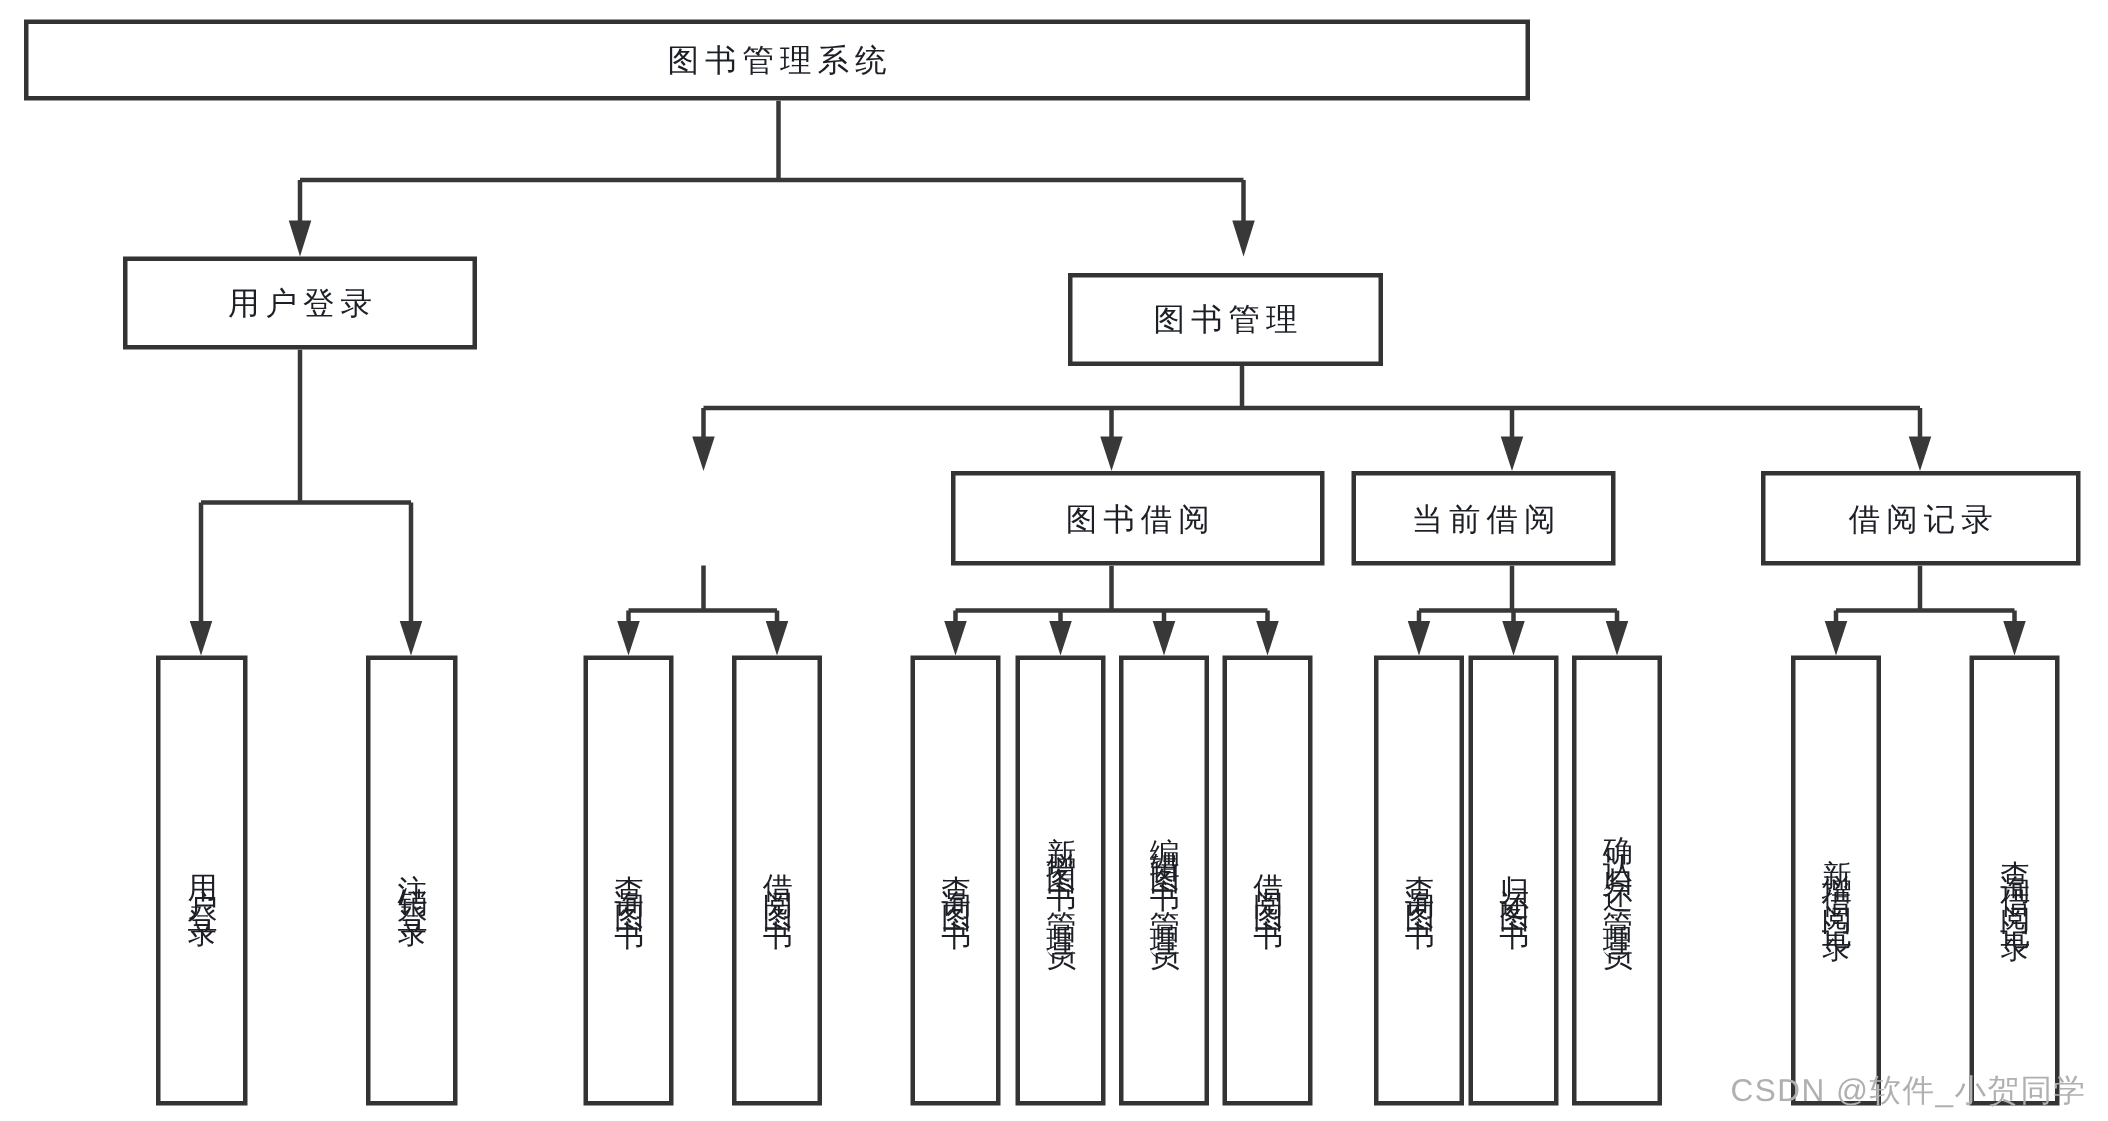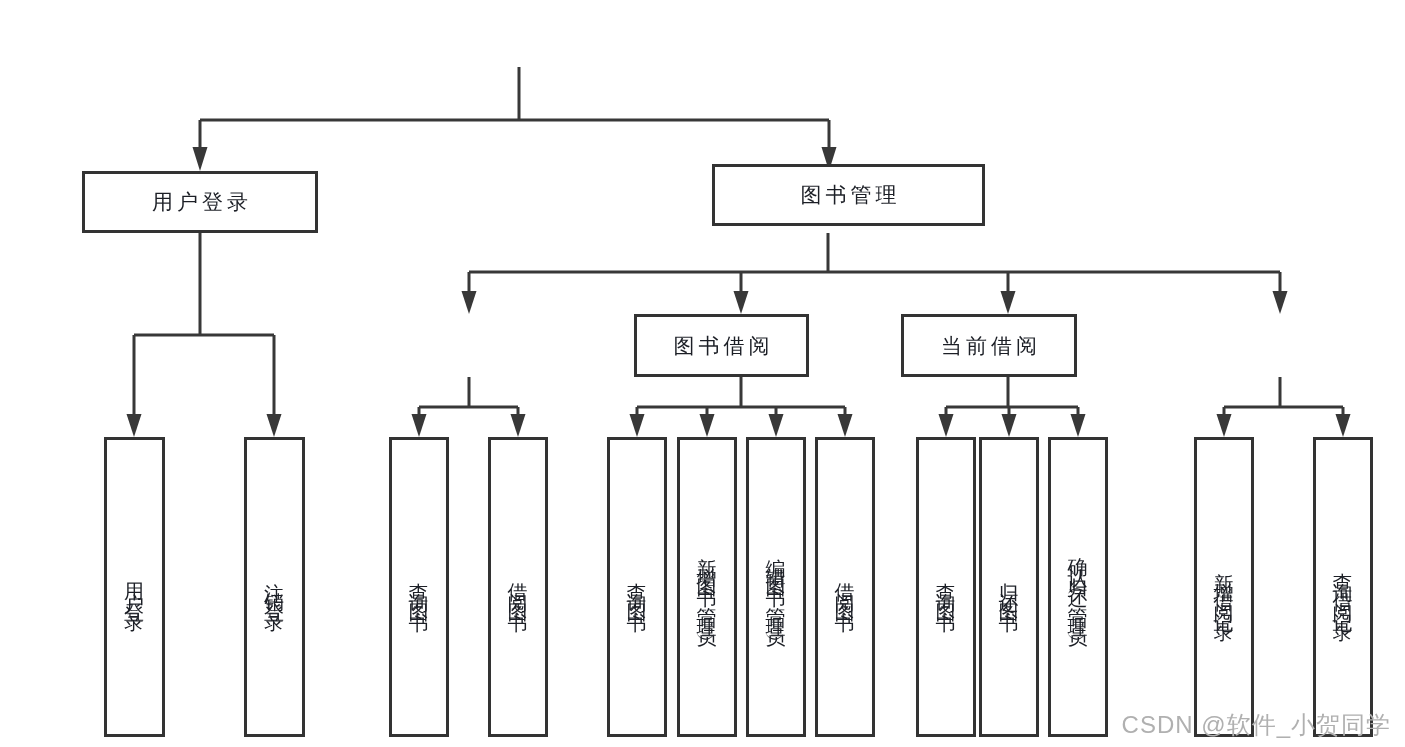--- a/index.html
+++ b/index.html
@@ -34,24 +34,24 @@
     writing-mode: vertical-rl;
     font-size: 20px;
     letter-spacing: 10px;
     text-indent: 0;
     line-height: 1;
   }
   
   .n-root      { left: 16px;   top: 13px;  width: 1004px; height: 54px; }
   
   .n-userlogin { left: 82px;   top: 171px; width: 236px;  height: 62px; }
-  .n-bookmgmt  { left: 712px;  top: 164px; width: 273px;  height: 62px; }
+  .n-bookmgmt  { left: 712px;  top: 182px; width: 210px;  height: 62px; }
   
   .n-newbook   { left: 361px;  top: 314px; width: 215px;  height: 63px; }
-  .n-borrow    { left: 634px;  top: 314px; width: 175px;  height: 63px; }
+  .n-borrow    { left: 634px;  top: 314px; width: 249px;  height: 63px; }
   .n-current   { left: 901px;  top: 314px; width: 176px;  height: 63px; }
   .n-records   { left: 1174px; top: 314px; width: 213px;  height: 63px; }
   
   .v1  { left: 104px;  top: 437px; width: 61px; height: 300px; }
   .v2  { left: 244px;  top: 437px; width: 61px; height: 300px; }
   .v3  { left: 389px;  top: 437px; width: 60px; height: 300px; }
   .v4  { left: 488px;  top: 437px; width: 60px; height: 300px; }
   .v5  { left: 607px;  top: 437px; width: 60px; height: 300px; }
   .v6  { left: 677px;  top: 437px; width: 60px; height: 300px; }
   .v7  { left: 746px;  top: 437px; width: 60px; height: 300px; }
@@ -59,21 +59,21 @@
   .v9  { left: 916px;  top: 437px; width: 60px; height: 300px; }
   .v10 { left: 979px;  top: 437px; width: 60px; height: 300px; }
   .v11 { left: 1048px; top: 437px; width: 60px; height: 300px; }
   .v12 { left: 1194px; top: 437px; width: 60px; height: 300px; }
   .v13 { left: 1313px; top: 437px; width: 60px; height: 300px; }
 
   .watermark {
     position: absolute;
     right: 14px;
     bottom: 6px;
-    font-size: 24px;
+    font-size: 21px;
     color: #b0b0b0;
     letter-spacing: 1px;
     z-index: 5;
   }
 </style>
 </head>
 <body>
 
 <div id="canvas">
 
@@ -113,26 +113,28 @@
       <polygon points="768.5,414 783.5,414 776,437"></polygon>
       <polygon points="837.5,414 852.5,414 845,437"></polygon>
       <polygon points="938.5,414 953.5,414 946,437"></polygon>
       <polygon points="1001.5,414 1016.5,414 1009,437"></polygon>
       <polygon points="1070.5,414 1085.5,414 1078,437"></polygon>
       <polygon points="1216.5,414 1231.5,414 1224,437"></polygon>
       <polygon points="1335.5,414 1350.5,414 1343,437"></polygon>
     </g>
   </svg>
 
+  <div class="node n-root">图书管理系统</div>
 
   <div class="node n-userlogin">用户登录</div>
   <div class="node n-bookmgmt">图书管理</div>
 
   <div class="node n-borrow">图书借阅</div>
   <div class="node n-current">当前借阅</div>
+  <div class="node n-records">借阅记录</div>
 
   <div class="node vnode v1">用户登录</div>
   <div class="node vnode v2">注销登录</div>
 
   <div class="node vnode v3">查询图书</div>
   <div class="node vnode v4">借阅图书</div>
 
   <div class="node vnode v5">查询图书</div>
   <div class="node vnode v6">新增图书（管理员）</div>
   <div class="node vnode v7">编辑图书（管理员）</div>

